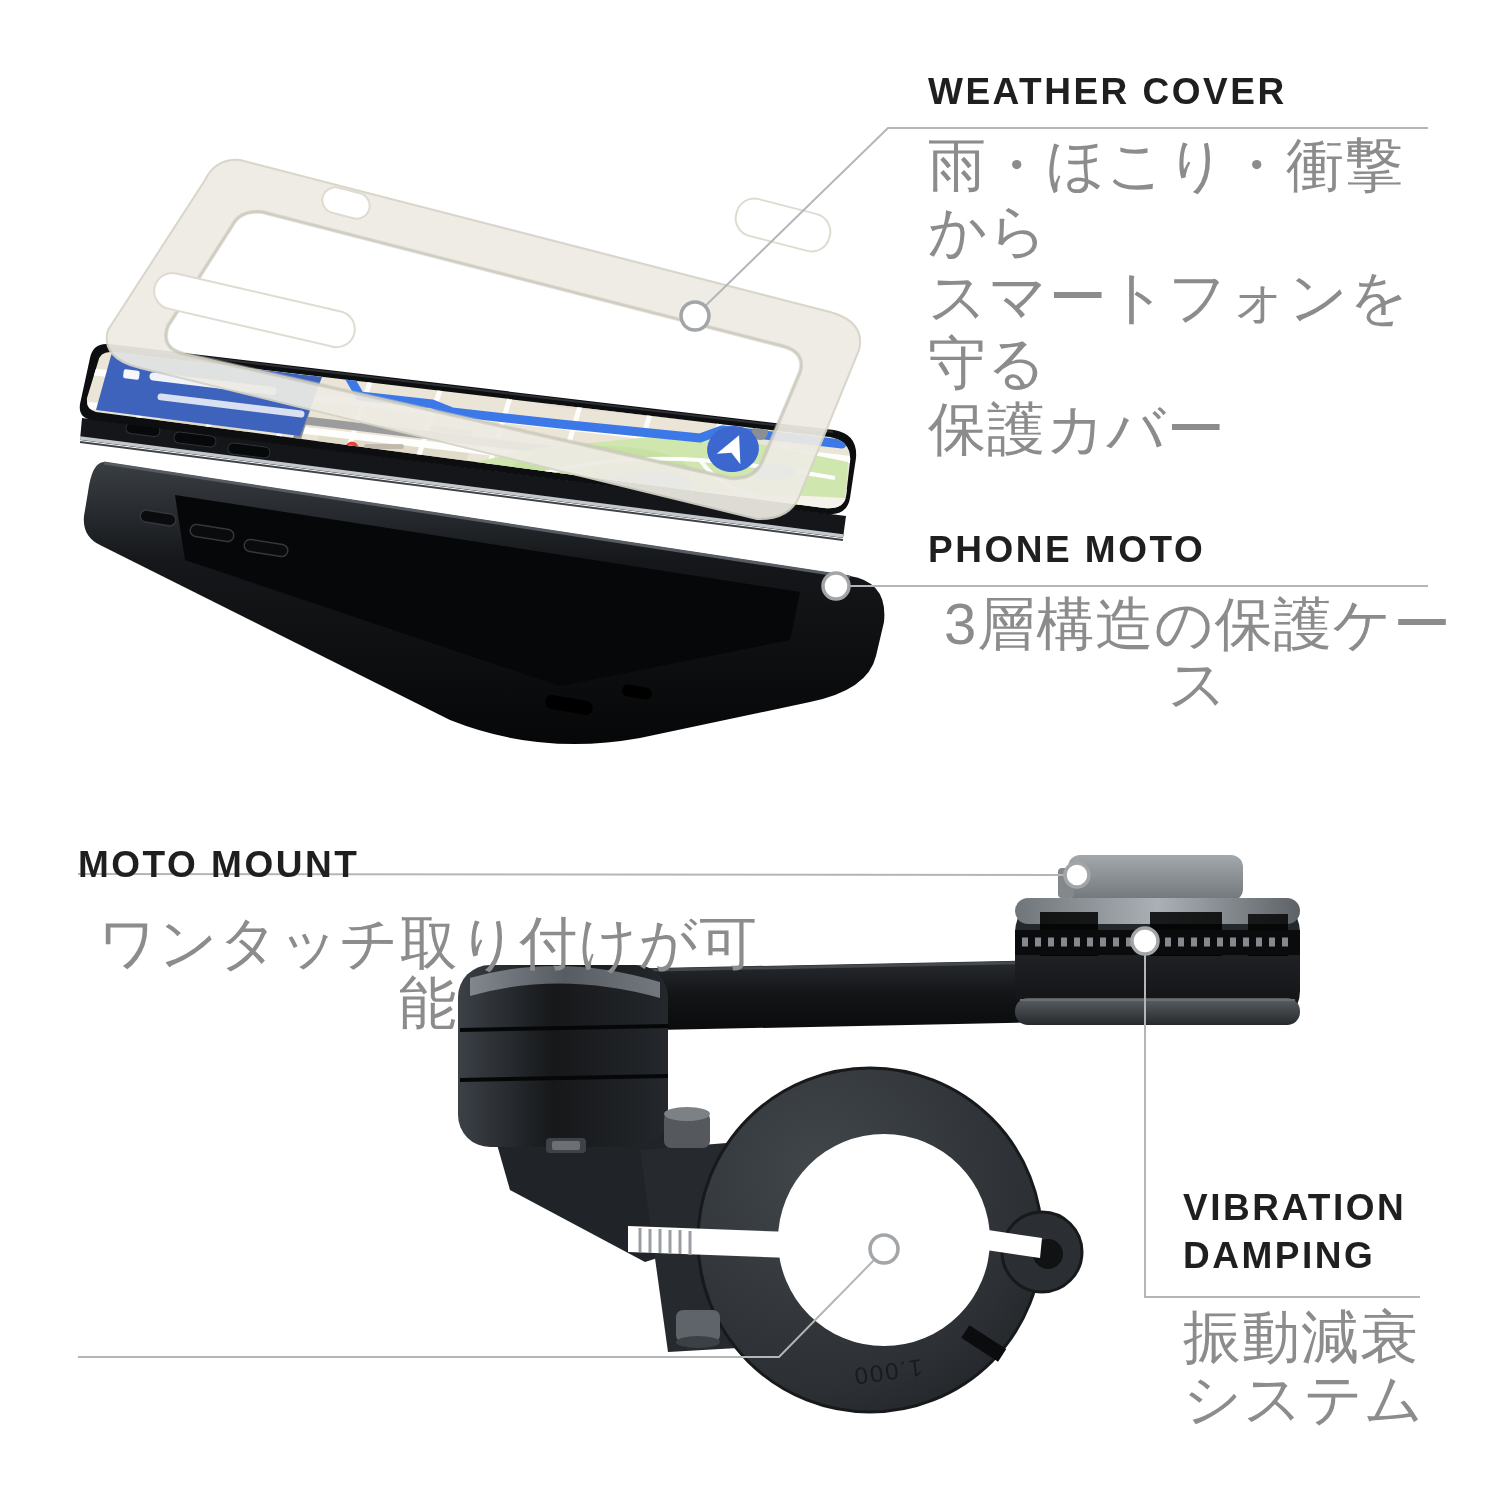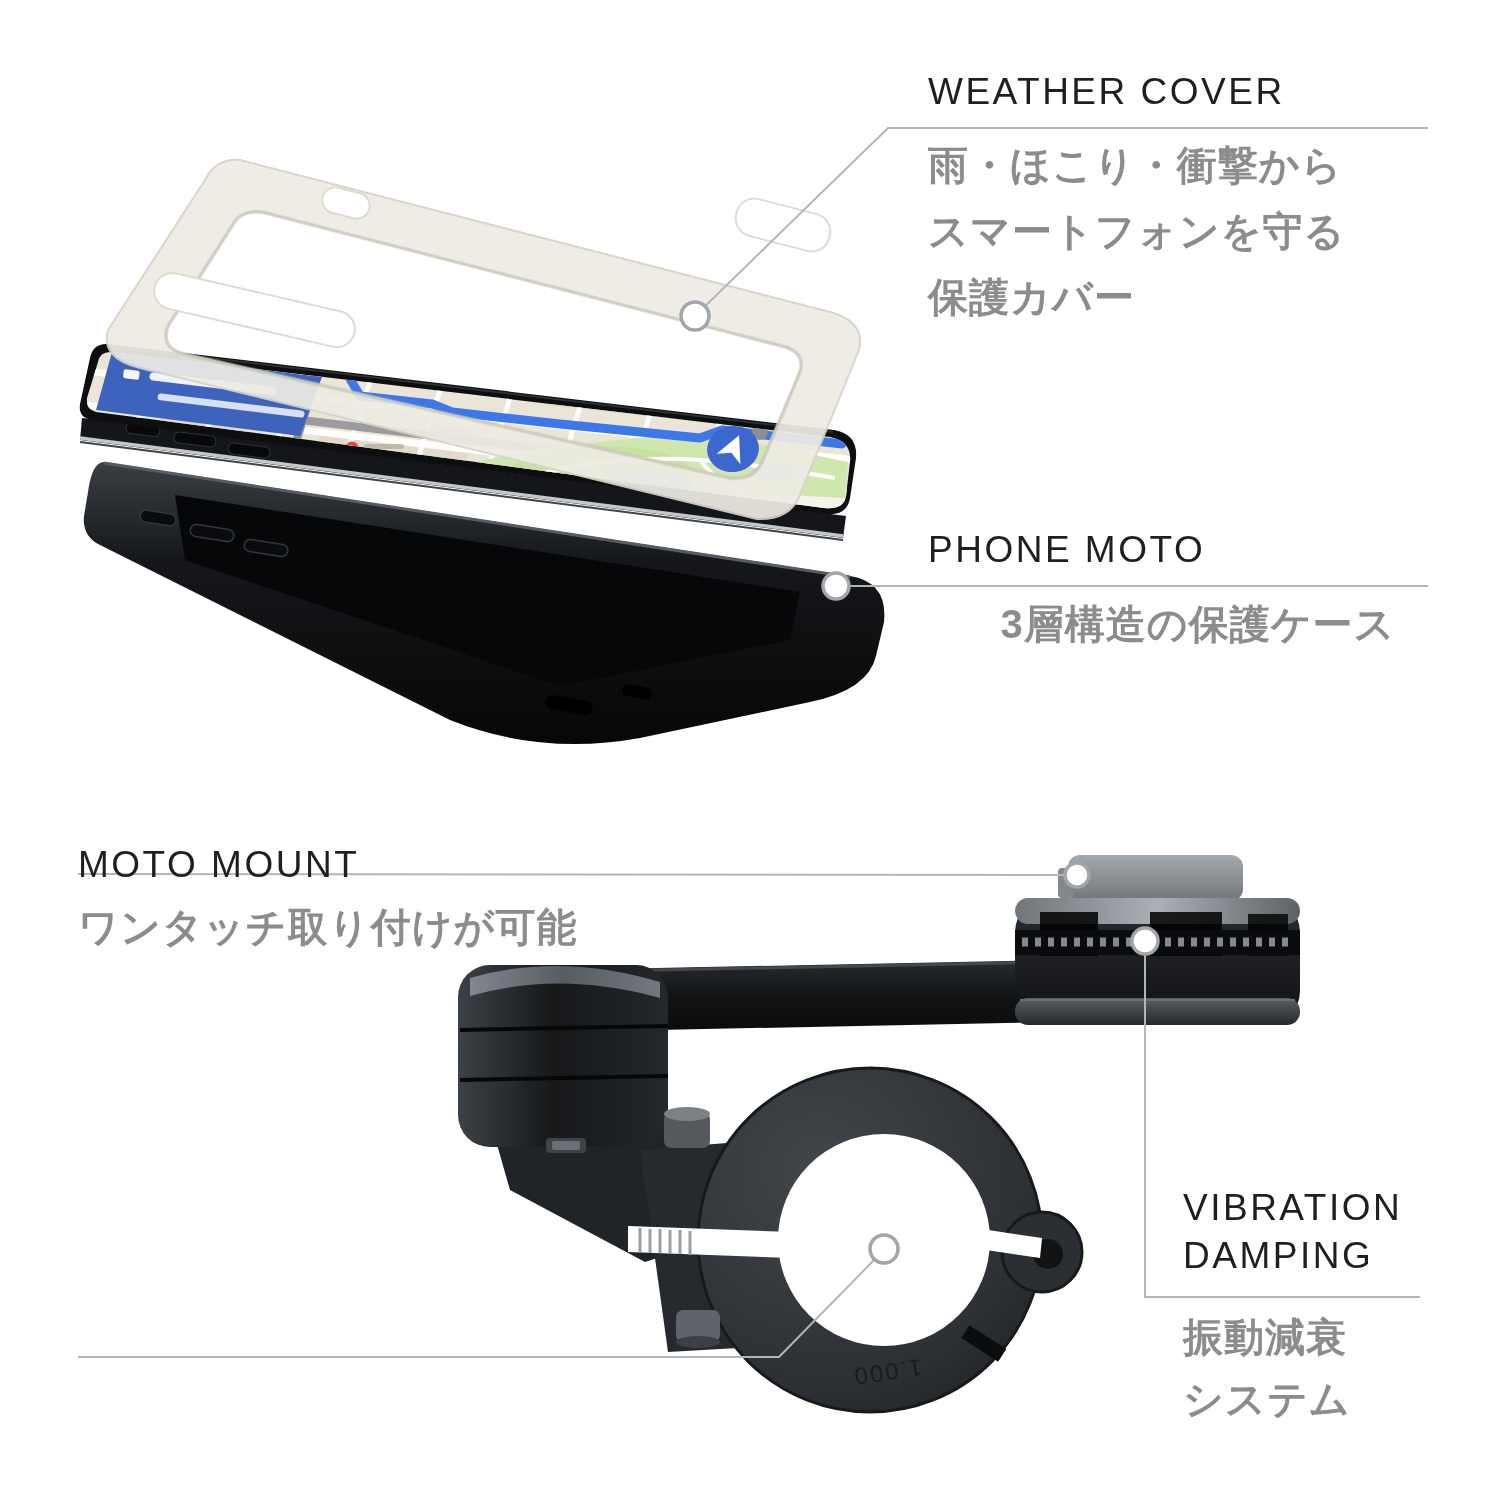--- a/index.html
+++ b/index.html
@@ -4,32 +4,32 @@
 <style>
   html,body { margin:0; padding:0; background:#ffffff; }
   #stage {
     position:relative; width:1500px; height:1500px; background:#ffffff;
     font-family:"Liberation Sans", sans-serif; overflow:hidden;
   }
   #art { position:absolute; left:0; top:0; width:1500px; height:1500px; }
   .callout { position:absolute; }
   .callout-title {
     font-size:37px; line-height:48px; letter-spacing:2.5px;
-    color:#1f1f1f; white-space:pre-line; font-weight:400;
+    color:#1f1f1f; white-space:pre-line; font-weight:700;
   }
   .callout-desc {
-    font-size:40px; color:#8c8c8c; white-space:pre-line;
-    letter-spacing:1px; font-weight:700;
+    font-size:58px; color:#8c8c8c; white-space:pre-line;
+    letter-spacing:1px; font-weight:400;
   }
   #co-weather { left:928px; top:68px; width:520px; }
   #co-weather .callout-desc { margin-top:16px; line-height:66px; }
   #co-case { left:928px; top:526px; width:540px; }
   #co-case .callout-desc { margin-top:20px; line-height:60px;text-align:center; }
   #co-moto { left:78px; top:841px; width:700px; }
-  #co-moto .callout-desc { margin-top:8px; line-height:60px; }
+  #co-moto .callout-desc { margin-top:24px; line-height:60px;text-align:center; }
   #co-fits { left:78px; top:1246px; width:620px; }
   #co-fits .callout-desc { margin-top:22px; line-height:60px; }
   #co-vibe { left:1183px; top:1184px; width:320px; }
   #co-vibe .callout-desc { margin-top:26px; line-height:62px; }
 </style>
 </head>
 <body>
 
 <div id="stage">
 

